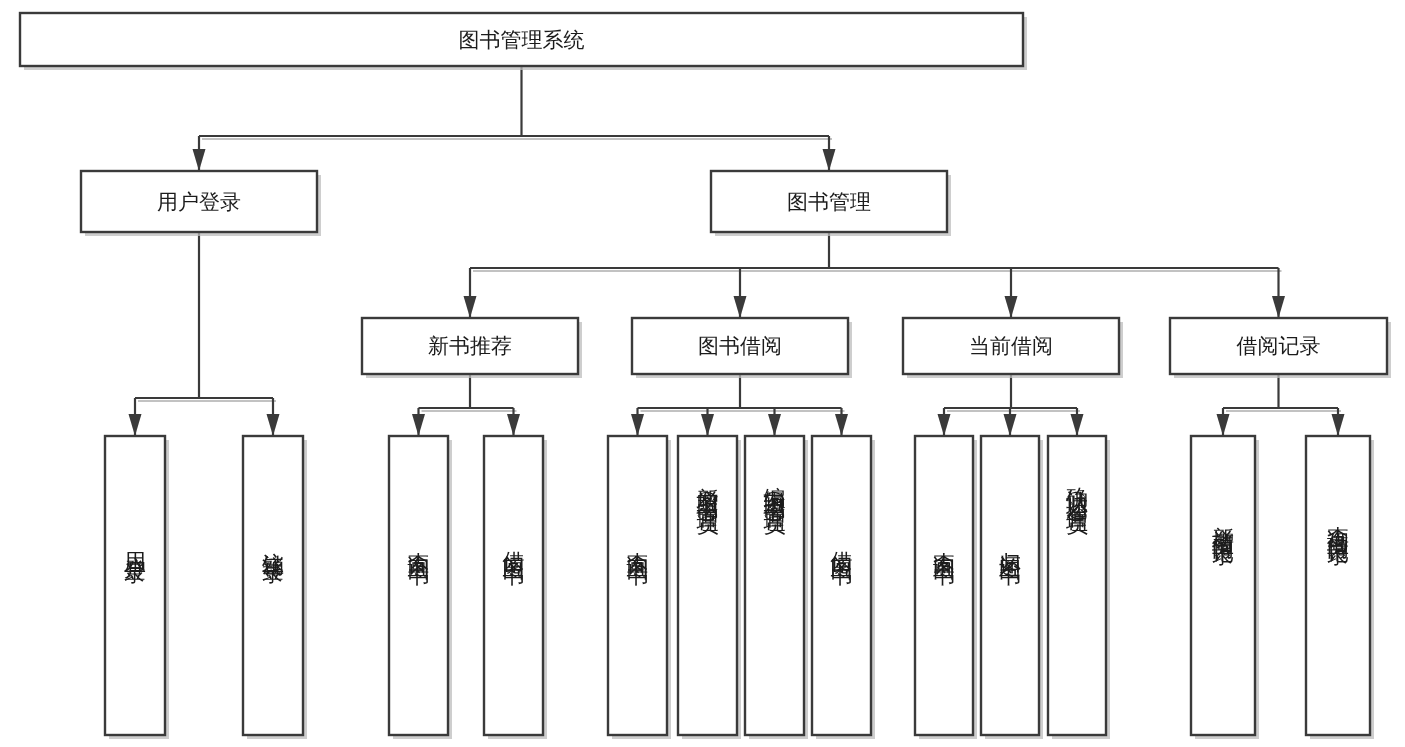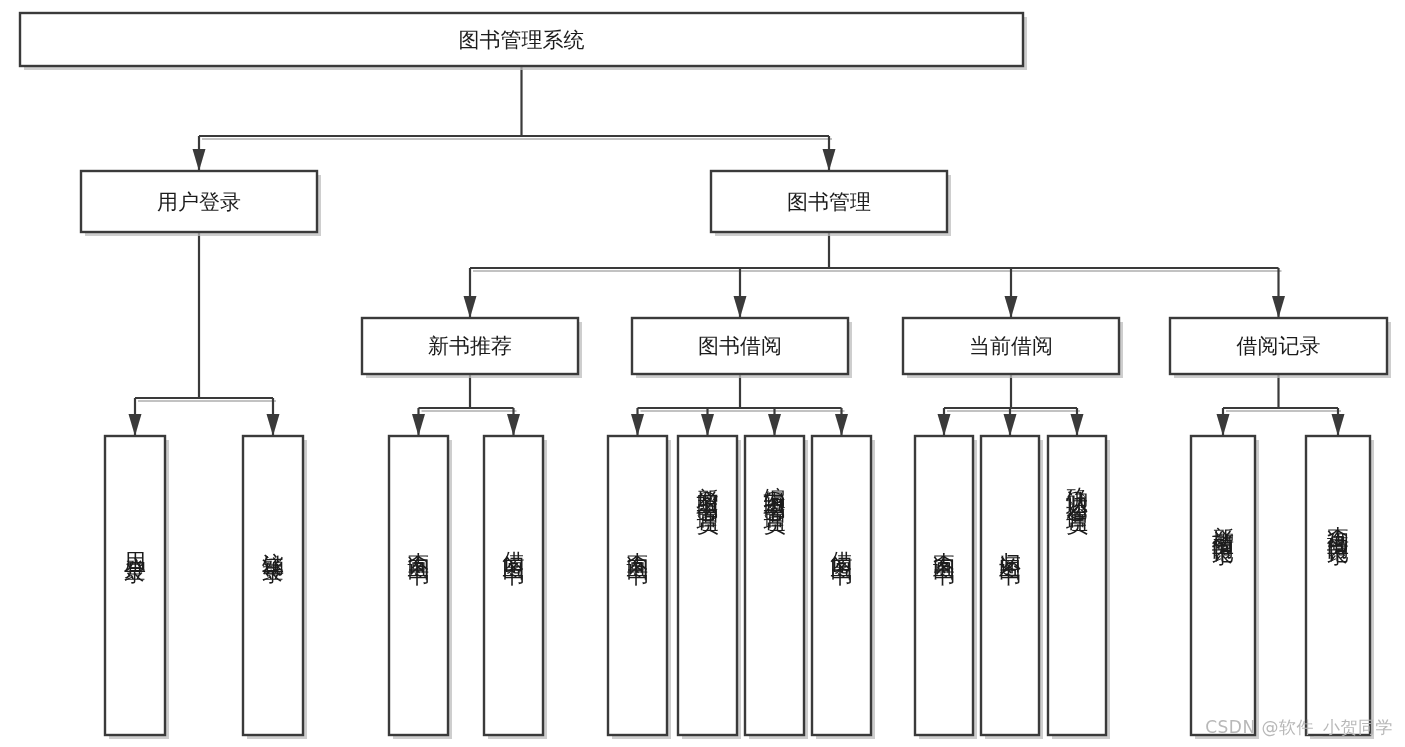--- a/index.html
+++ b/index.html
@@ -271,14 +271,13 @@
       <div class="leaf-label-wrap" style="left: 1048px; top: 436px; width: 58px; height: 299px;">
         <div class="leaf-label" style="margin-top: 32.5px;">确认归还（管理员）</div>
       </div>
       <div class="leaf-label-wrap" style="left: 1191px; top: 436px; width: 64px; height: 299px;">
         <div class="leaf-label" style="margin-top: 71.5px;">新增借阅记录</div>
       </div>
       <div class="leaf-label-wrap" style="left: 1306px; top: 436px; width: 64px; height: 299px;">
         <div class="leaf-label" style="margin-top: 71.5px;">查询借阅记录</div>
       </div>
     </div>
-  <div class="watermark">CSDN @软件_小贺同学</div>
 </div>
 
 </body></html>

